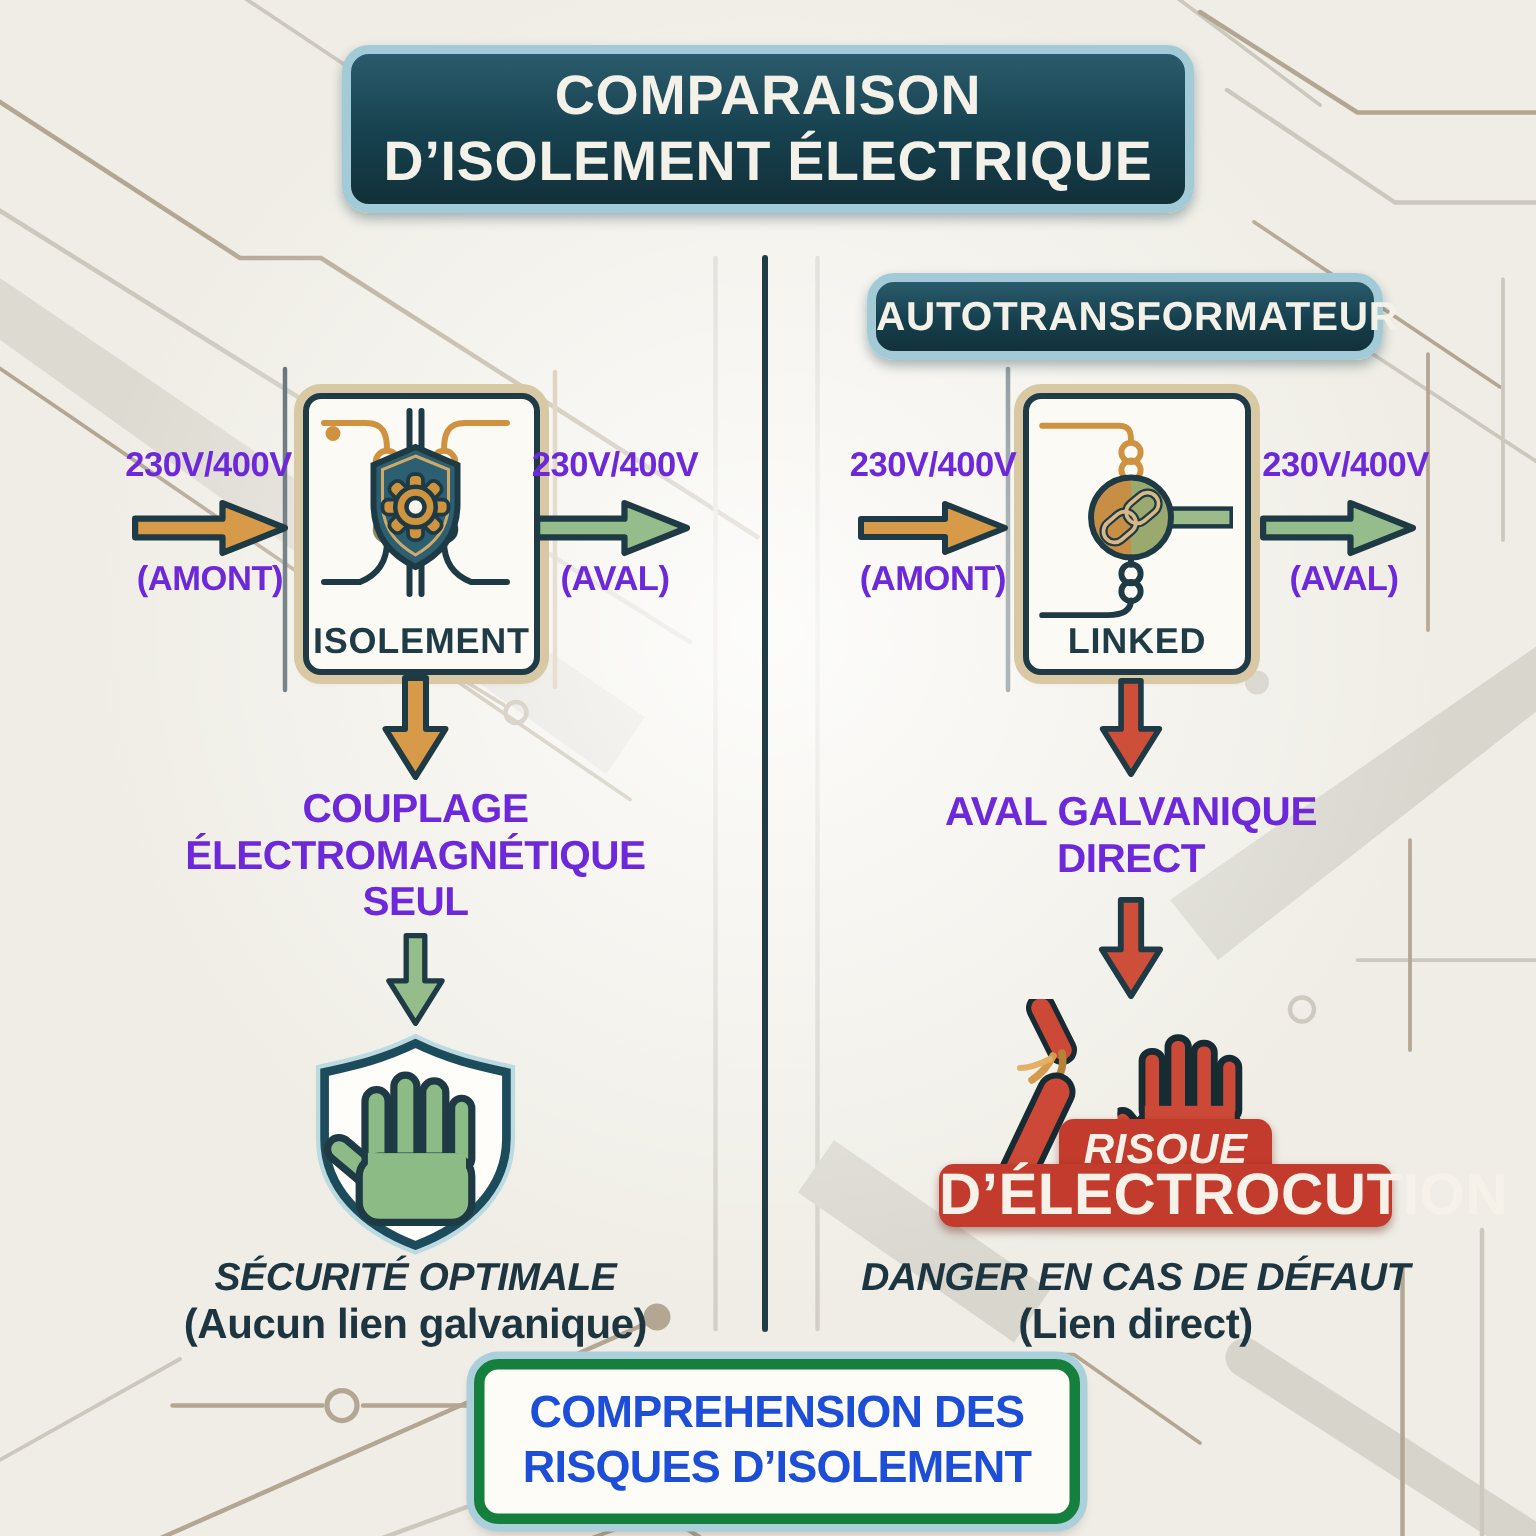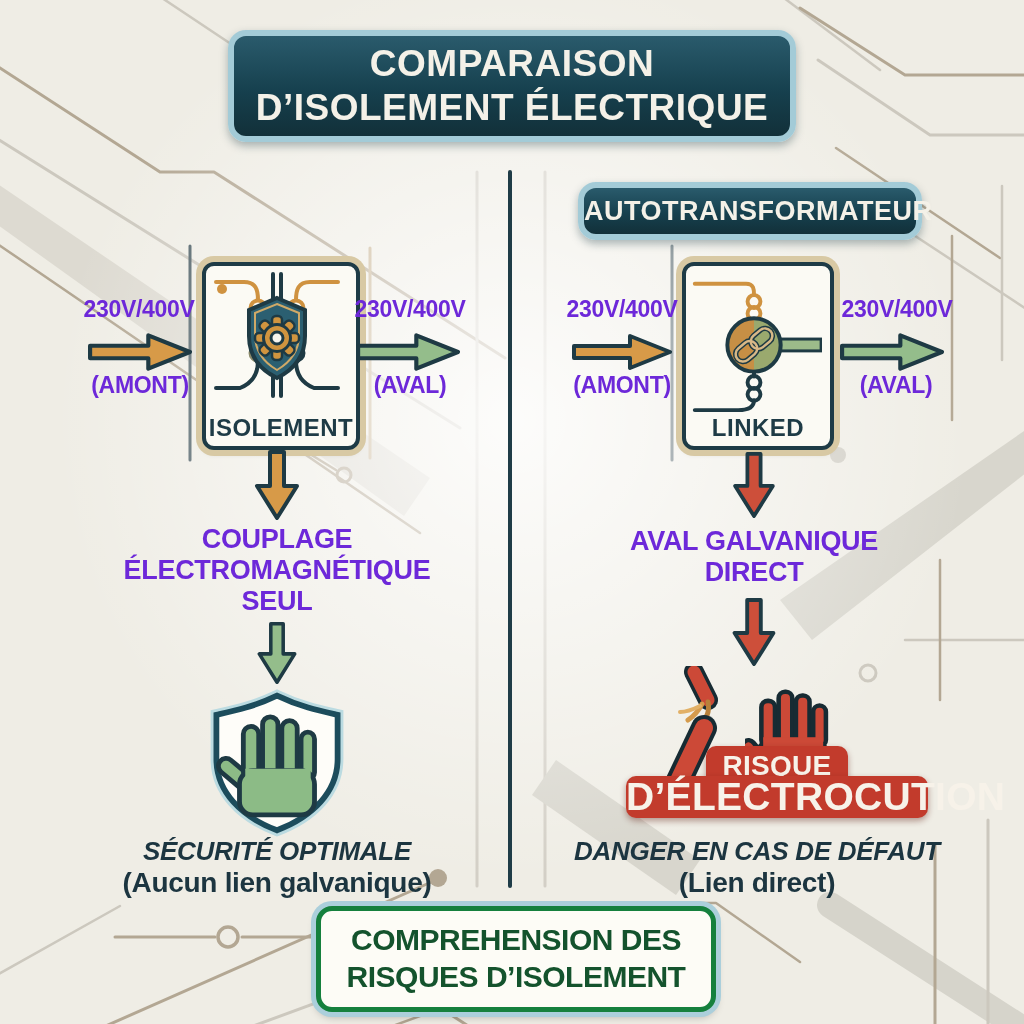--- a/index.html
+++ b/index.html
@@ -25,25 +25,25 @@
   .box-label{position:absolute;bottom:4px;left:0;width:100%;text-align:center;font-size:24px;font-weight:bold;color:#1e3b46;letter-spacing:.5px;}
 
   .vtext{position:absolute;text-align:center;font-weight:bold;color:#6d28d9;font-size:23px;letter-spacing:-.3px;}
   .flow-text{position:absolute;text-align:center;font-weight:bold;color:#6d28d9;font-size:27px;line-height:1.14;letter-spacing:-.3px;}
   .result{position:absolute;text-align:center;font-weight:bold;color:#1c3540;letter-spacing:-.3px;}
   .result .rt{font-size:26px;font-style:italic;}
   .result .rs{font-size:28px;}
 
   .risk-pill{position:absolute;background:#c23b2c;color:#f7f2e9;font-weight:bold;text-align:center;
              border-radius:10px;box-shadow:0 3px 6px rgba(90,20,10,.4);z-index:5;letter-spacing:.3px;}
-  .pill1{left:706px;top:746px;width:142px;height:40px;font-size:28px;line-height:40px;}
+  .pill1{left:706px;top:746px;width:142px;height:40px;font-size:28px;line-height:40px;font-style:italic;}
   .pill2{left:626px;top:776px;width:302px;height:42px;font-size:39px;line-height:42px;}
 
   .footer-banner{position:absolute;left:316px;top:906px;width:390px;height:96px;background:#fdfcf6;
-                 border:5px solid #15803d;border-radius:16px;color:#14532d;font-weight:bold;text-align:center;
+                 border:7px solid #15803d;border-radius:16px;color:#1d4ed8;font-weight:bold;text-align:center;
                  font-size:30px;line-height:1.22;display:flex;flex-direction:column;justify-content:center;
                  box-shadow:0 0 0 5px #abcfdb,0 5px 9px rgba(0,0,0,.25);letter-spacing:-.5px;}
   .abs{position:absolute;}
 </style>
 </head>
 <body>
 
 <div class="stage">
 
   <svg class="bg-svg" width="1024" height="1024" viewBox="0 0 1024 1024">

